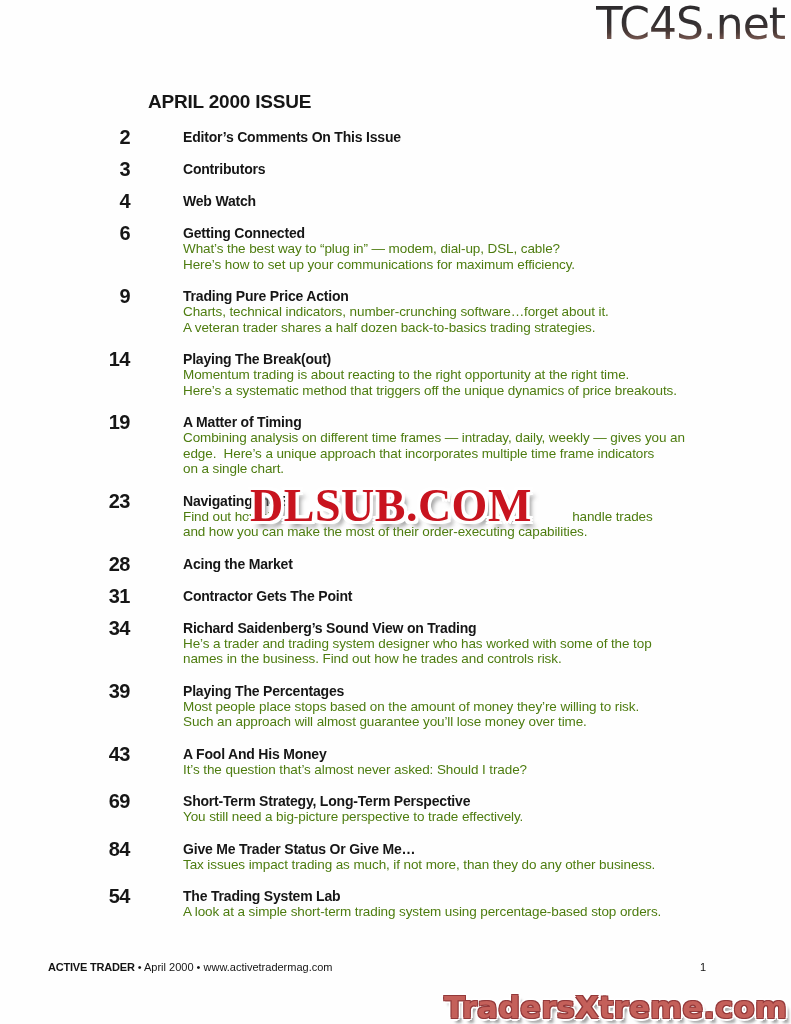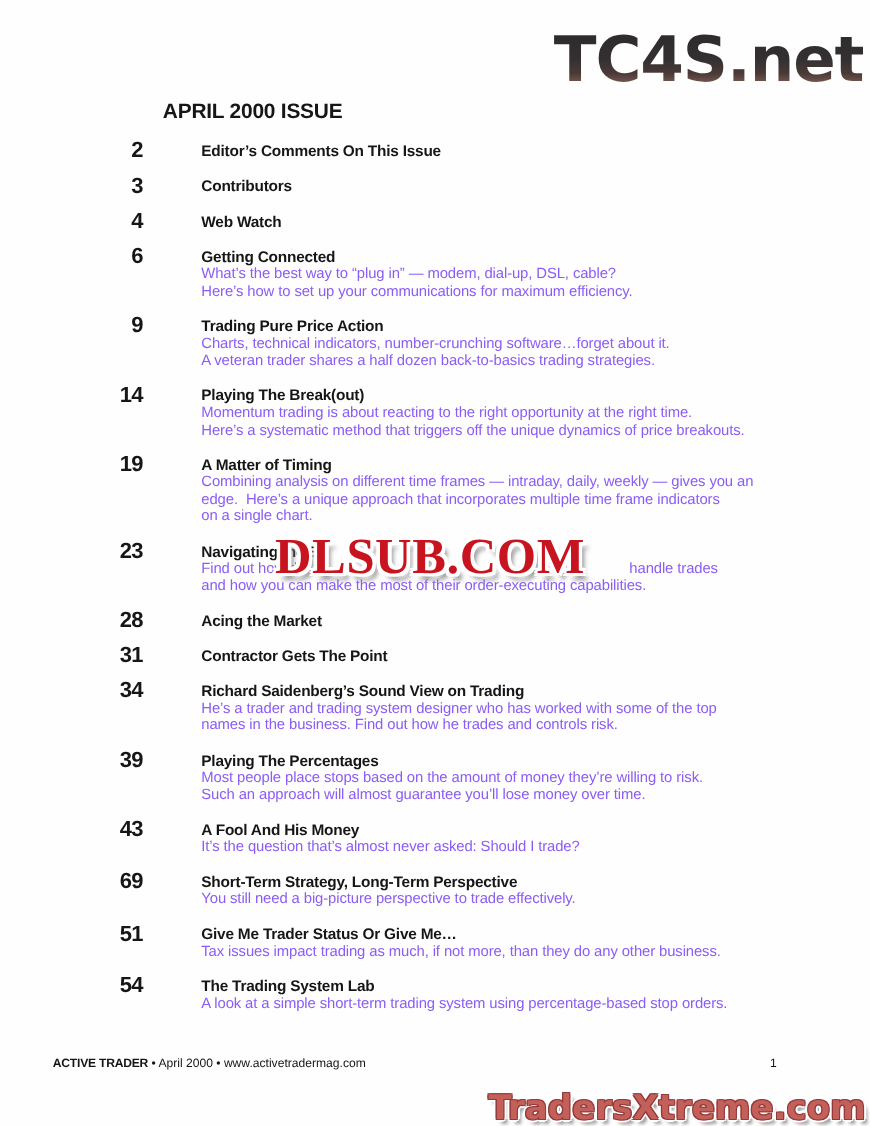--- a/index.html
+++ b/index.html
@@ -12,29 +12,28 @@
     font-family: "Liberation Sans", sans-serif;
     color: #161616;
   }
 
   
   .wm-tc4s {
     position: absolute;
     top: 0px;
     right: 6px;
     font-family: "DejaVu Sans", sans-serif;
-    font-weight: bold;
-    font-size: 57px;
+    font-weight: normal;
+    font-size: 44px;
     letter-spacing: -1px;
     line-height: 1.1;
     background: linear-gradient(180deg, #2c2a2c 0%, #343032 48%, #4b3a37 68%, #8a655c 88%, #c2a69d 100%);
     -webkit-background-clip: text;
     background-clip: text;
     color: transparent;
-    margin-top: 24px;
   }
   .wm-dlsub {
     position: absolute;
     left: 250px;
     top: 483px;
     font-family: Liberation Serif, serif;
     font-weight: bold;
     font-size: 46px;
     letter-spacing: 0.5px;
     line-height: 1;
@@ -89,21 +88,21 @@
   .entry .title {
     font-size: 14px;
     font-weight: bold;
     line-height: 16px;
     letter-spacing: -0.2px;
     white-space: pre;
   }
   .desc-line {
     font-size: 13.5px;
     line-height: 15.5px;
-    color: #8b5cf6;
+    color: #4d7c0f;
     white-space: pre;
     letter-spacing: -0.1px;
   }
   .wm-gap { display: inline-block; width: 292px; }
 
   
   .footer {
     position: absolute;
     left: 48px;
     right: 0;
@@ -234,21 +233,21 @@
 
   <div class="entry">
     <div class="num">69</div>
     <div class="body">
       <div class="title">Short-Term Strategy, Long-Term Perspective</div>
     <div class="desc-line">You still need a big-picture perspective to trade effectively.</div>
           </div>
   </div>
 
   <div class="entry">
-    <div class="num">51</div>
+    <div class="num">84</div>
     <div class="body">
       <div class="title">Give Me Trader Status Or Give Me…</div>
     <div class="desc-line">Tax issues impact trading as much, if not more, than they do any other business.</div>
           </div>
   </div>
 
   <div class="entry">
     <div class="num">54</div>
     <div class="body">
       <div class="title">The Trading System Lab</div>

